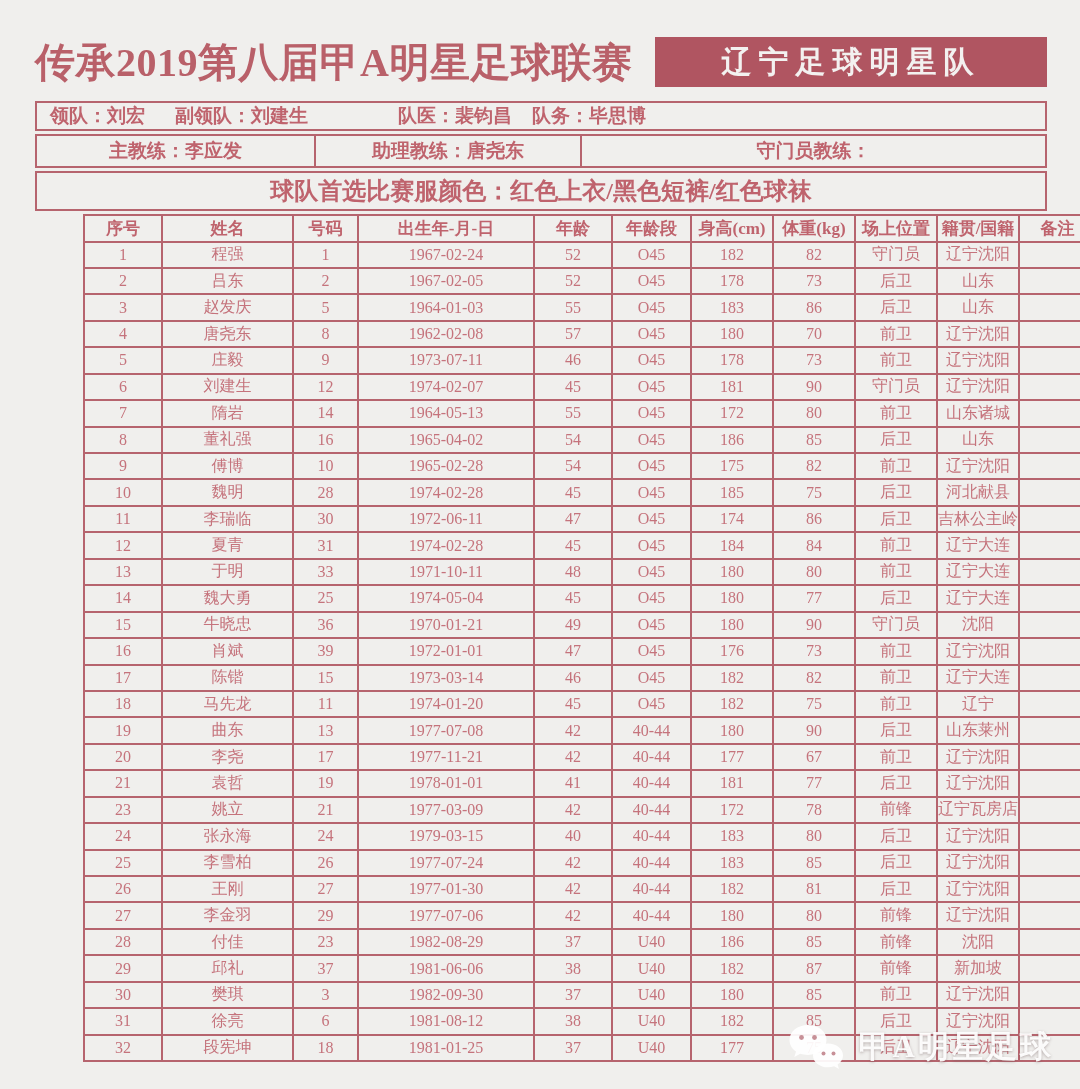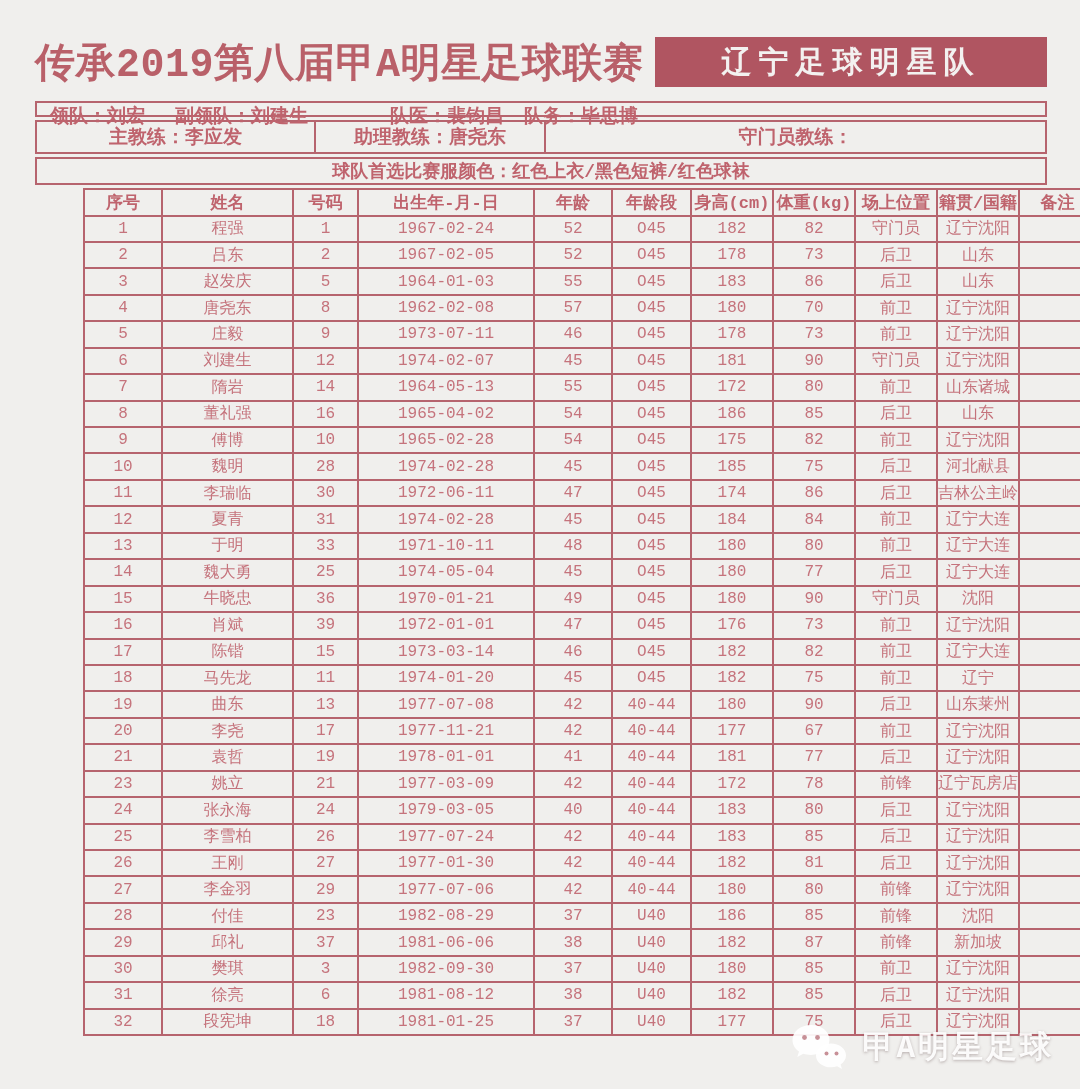--- a/index.html
+++ b/index.html
@@ -1,53 +1,53 @@
 <!DOCTYPE html>
 <html><head>
 <meta charset="utf-8">
 <style>
   html,body { margin:0; padding:0; background:#e8e6e4; }
   .page {
     position:relative; width:1080px; height:1089px;
     background:#f0efed; overflow:hidden;
-    font-family:Liberation Mono, monospace;
+    font-family:Liberation Serif, serif;
   }
   .content { padding:36px 33px 0 35px; }
 
   
   .header-row { display:flex; align-items:center; height:52px; margin-bottom:13px; }
   .title {
     flex:1; font-size:40px; font-weight:800; color:#b96069;
     white-space:nowrap; letter-spacing:0.5px;
   }
   .badge {
     width:392px; height:50px; background:#b05561; color:#f3f1f0;
     font-size:30px; font-weight:800; letter-spacing:7px;
     display:flex; align-items:center; justify-content:center;
   }
 
   
   .box {
     border:2px solid #b6646e; color:#bf636d; font-weight:bold;
     margin-bottom:3px; box-sizing:border-box; width:1012px;
   }
-  .box1 { height:16px; display:flex; align-items:flex-start; font-size:19px; padding-left:13px; }
+  .box1 { height:30px; display:flex; align-items:center; font-size:19px; padding-left:13px; }
   .box1 .seg1 { margin-right:30px; }
   .box1 .seg2 { margin-right:82px; }
-  .box1 .seg3 { margin-right:20px; }
+  .box1 .seg3 { margin-right:20px;margin-left:8px; }
   .box-cells { display:flex; }
   .box-cells .cell {
     border-right:2px solid #b6646e; box-sizing:border-box;
     display:flex; align-items:center; justify-content:center;
     font-size:19px; white-space:nowrap; overflow:hidden;
   }
   .box-cells .cell:last-child { border-right:none; flex:1; }
   .box2 .cell { height:30px; }
-  .box2 .c1 { width:279px; } .box2 .c2 { width:230px; } .box2 .c3 { width:235px; }
-  .box3 .cell { height:24px; font-size:18px; }
+  .box2 .c1 { width:279px; } .box2 .c2 { width:266px; } .box2 .c3 { width:235px; }
+  .box3 .cell { height:36px; font-size:24px; }
   .box3 .c1 { width:521px; }
 
   
   table.roster { border-collapse:collapse; table-layout:fixed; width:1012px;margin-left:48px; }
   .roster th, .roster td {
     border:2px solid #b6646e; text-align:center; vertical-align:middle;
     white-space:nowrap; overflow:hidden; padding:0;
   }
   .roster th { font-size:17px; font-weight:bold; color:#bf636d; height:24.5px; }
   .roster td { font-size:16px; color:#c5737c; height:24.45px; font-weight:500; }
@@ -402,21 +402,21 @@
     <td>172</td>
     <td>78</td>
     <td>前锋</td>
     <td>辽宁瓦房店</td>
     <td></td>
   </tr>
           <tr>
     <td>24</td>
     <td>张永海</td>
     <td>24</td>
-    <td>1979-03-05</td>
+    <td>1979-03-15</td>
     <td>40</td>
     <td>40-44</td>
     <td>183</td>
     <td>80</td>
     <td>后卫</td>
     <td>辽宁沈阳</td>
     <td></td>
   </tr>
           <tr>
     <td>25</td>

